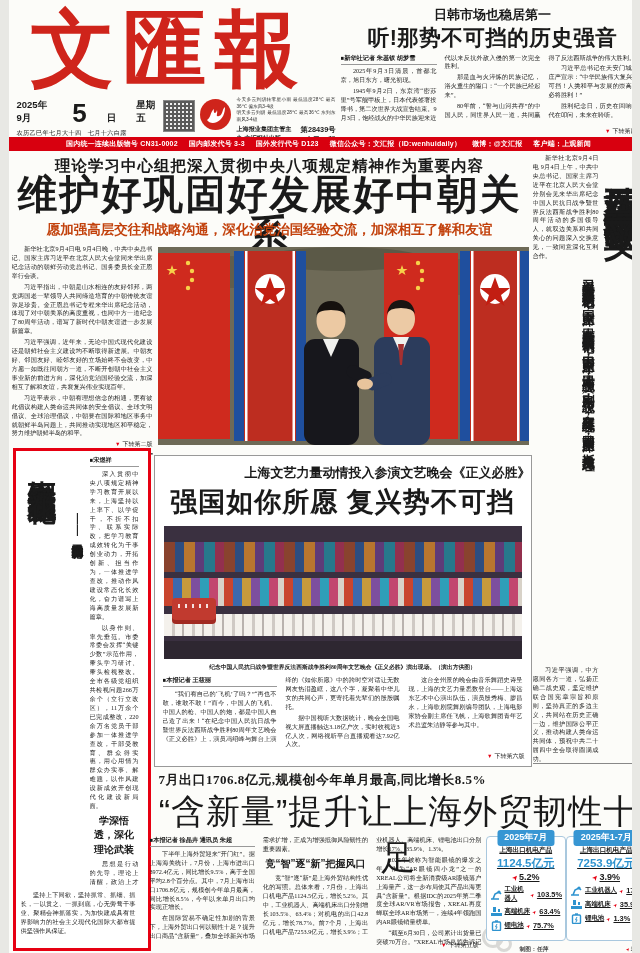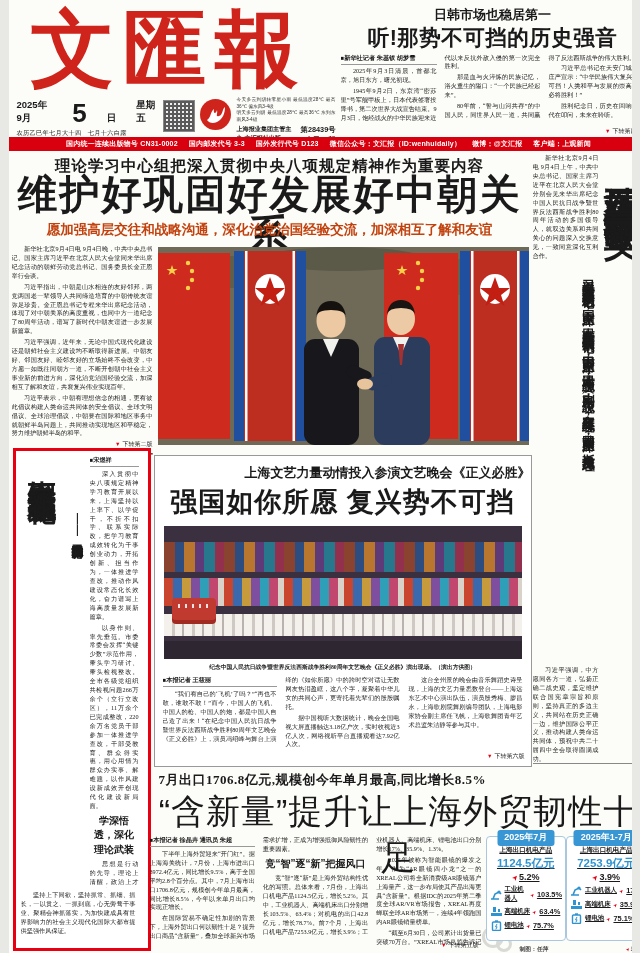--- a/index.html
+++ b/index.html
@@ -387,21 +387,21 @@
             <span class="sitem-val">35.9%</span>
         </div>
         <div class="sitem">
           <svg class="sicon" viewBox="0 0 13 11">
               <rect x="2.5" y="2" width="8" height="8.5" rx="1" fill="none" stroke="currentColor" stroke-width="1.4"></rect>
               <rect x="5" y="0.3" width="3" height="1.6" fill="currentColor"></rect>
               <path d="M7 4 L5.5 6.8 h1.6 L5.8 9.4" stroke="currentColor" stroke-width="1" fill="none"></path>
             </svg>
           <span>锂电池</span>
           <span class="up"></span>
-            <span class="sitem-val">75.1%</span>
+            <span class="sitem-val">1.3%</span>
         </div>
       </div>
     </div>
     <div class="stats-footer">
       <span>制图：任萍</span>
       <span><span class="up"></span><span>增长</span></span>
     </div>
   </div>
 
 </div>

